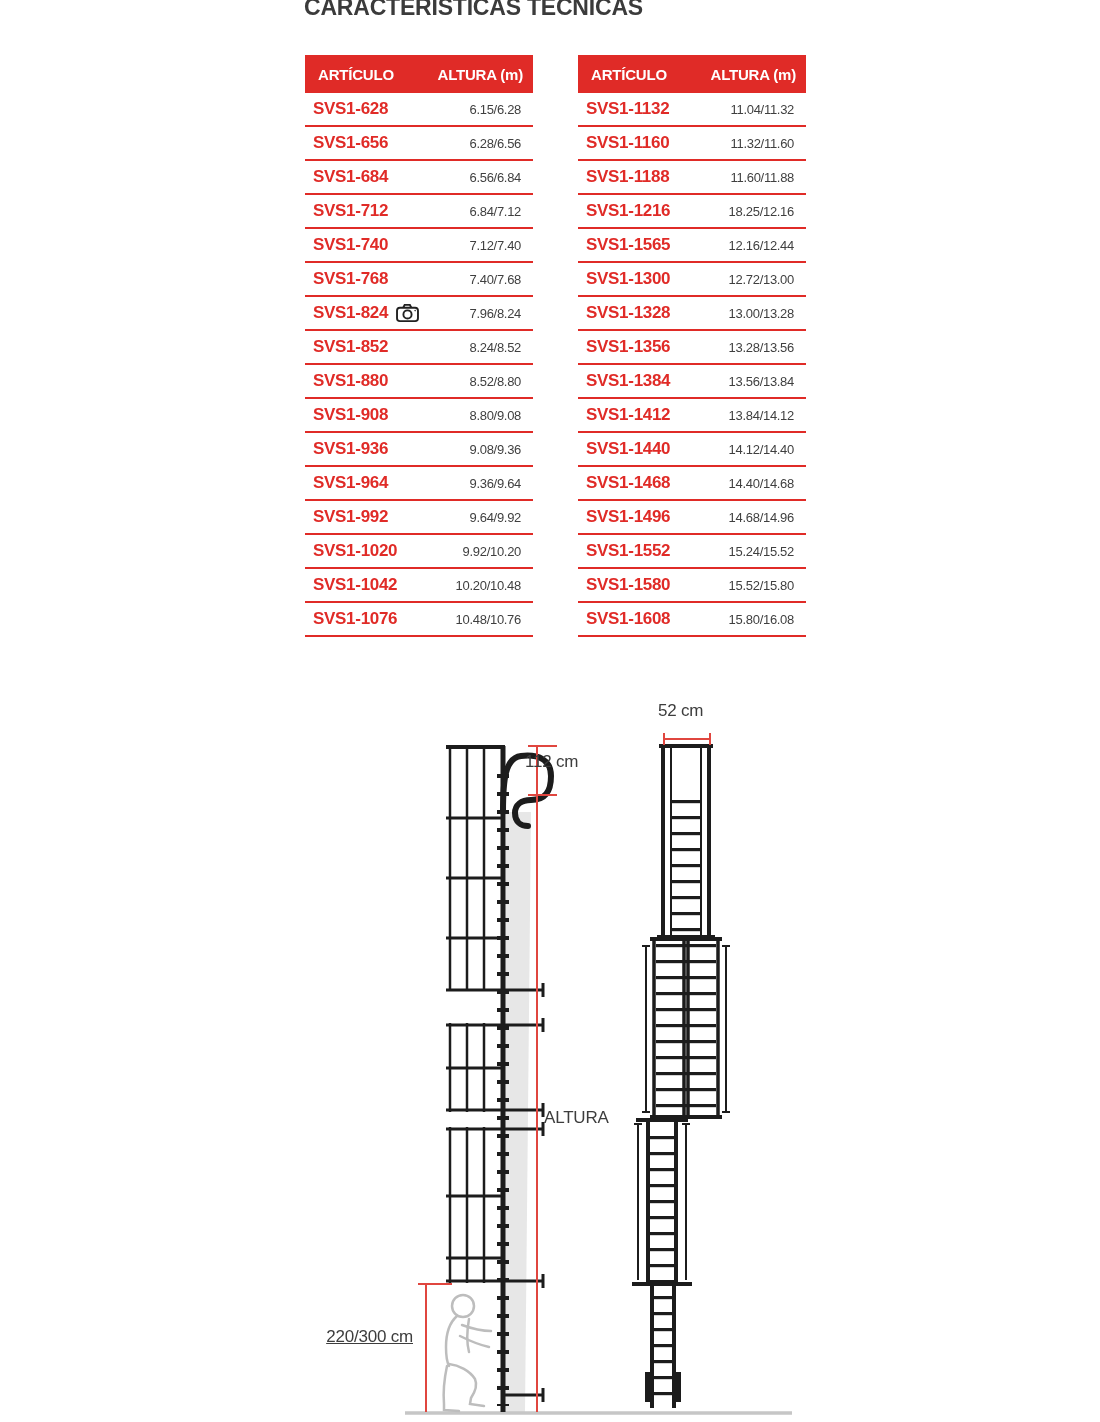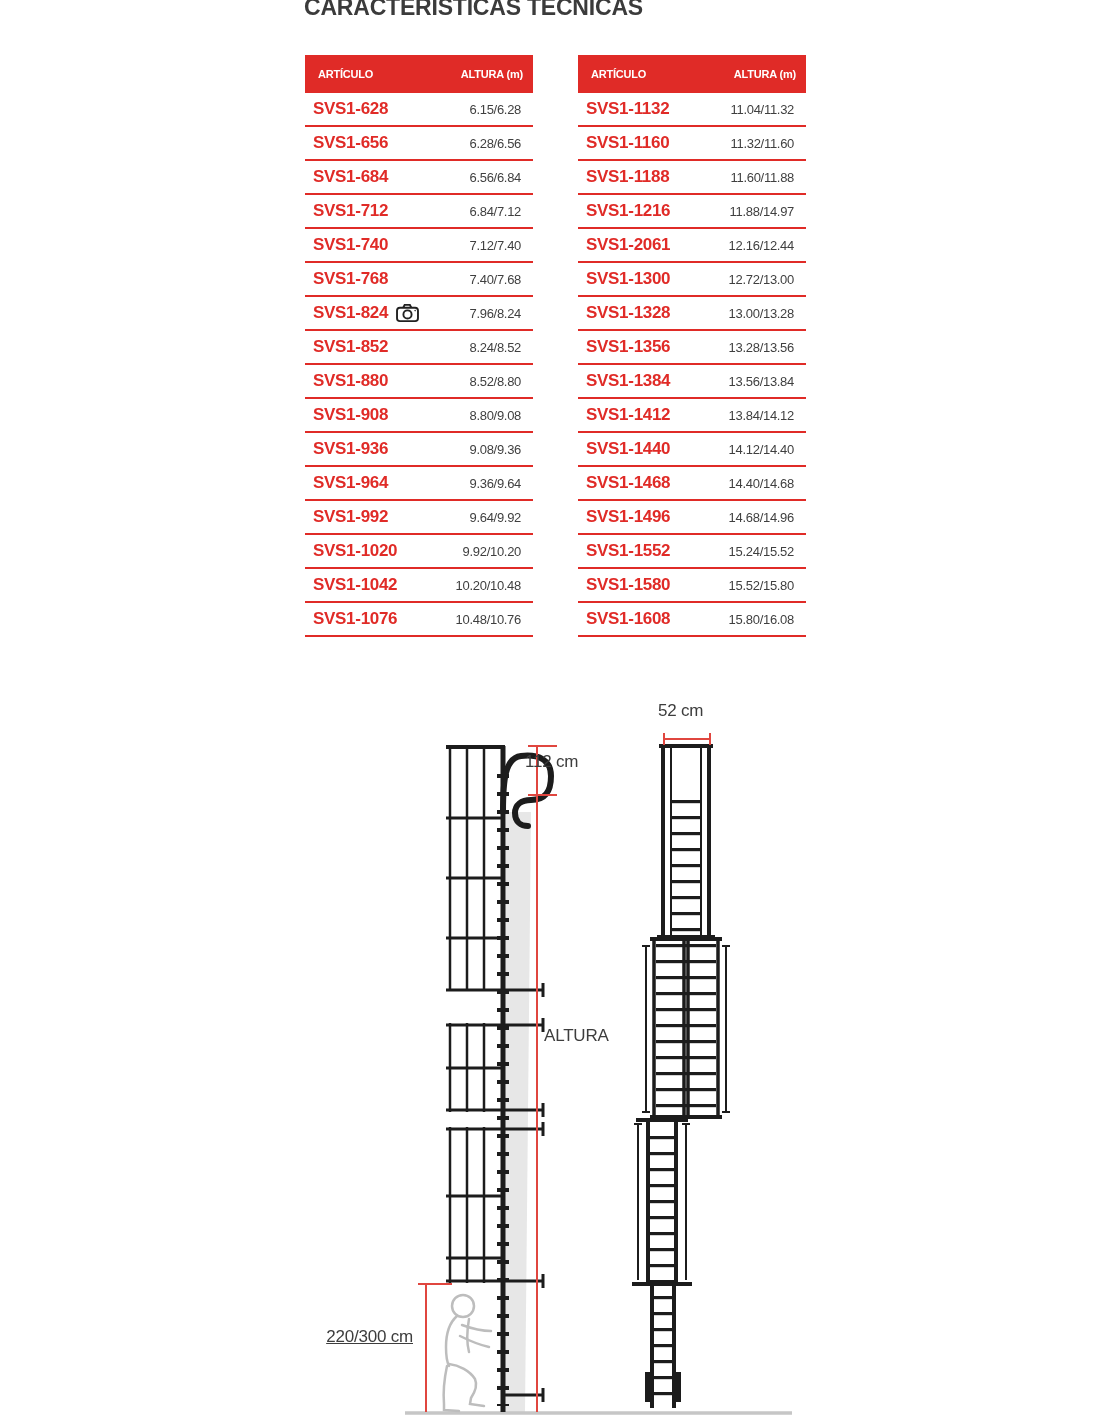--- a/index.html
+++ b/index.html
@@ -6,31 +6,31 @@
   body{width:1100px;height:1422px;position:relative;overflow:hidden;
        font-family:"Liberation Sans",sans-serif;
        --red:#e02b27; --dimred:#e0463f; --dark:#3d3d3d;}
   .page-title{position:absolute;left:304px;top:-6px;margin:0;
        font-size:23px;font-weight:bold;color:#3b3b3b;letter-spacing:-0.2px;}
   .tbl{position:absolute;top:55px;width:228px;}
   .tbl-left{left:305px;}
   .tbl-right{left:578px;}
   .thead{height:38px;background:var(--red);color:#fff;display:flex;align-items:center;
        justify-content:space-between;padding:0 10px 0 13px;box-sizing:border-box;
-       font-weight:bold;font-size:11px;letter-spacing:-0.2px;}
+       font-weight:bold;font-size:15px;letter-spacing:-0.2px;}
   .t-row{height:32px;display:flex;align-items:center;border-bottom:2px solid var(--red);
        padding:0 12px 0 8px;box-sizing:content-box;}
   .art{color:var(--red);font-weight:bold;font-size:17px;letter-spacing:-0.3px;white-space:nowrap;}
   .val{margin-left:auto;color:#3f3f3f;font-size:13px;letter-spacing:-0.3px;white-space:nowrap;}
   .cam{width:25px;height:20px;margin-left:7px;display:inline-flex;align-items:center;}
   .cam svg{width:100%;height:100%;}
   .dim-label{position:absolute;font-size:17px;color:var(--dark);letter-spacing:-0.2px;white-space:nowrap;}
   #lbl-52{left:658px;top:701px;}
   #lbl-112{left:525px;top:752px;}
-  #lbl-altura{left:544px;top:1026px;}
+  #lbl-altura{left:544px;top:1108px;}
   #lbl-220{left:278px;top:1327px;width:135px;text-align:right;text-decoration:underline;}
   .diagram-svg{position:absolute;left:0;top:0;}
 </style>
 </head>
 <body style="--red: #e02b27; --dimred: #e0463f; --dark: #3d3d3d;">
 
 <h1 class="page-title">CARACTERISTICAS TECNICAS</h1>
 
 <div class="tbl tbl-left">
   <div class="thead">
@@ -126,24 +126,24 @@
       <div class="t-row">
         <span class="art">SVS1-1160</span>
         <span class="val">11.32/11.60</span>
       </div>
       <div class="t-row">
         <span class="art">SVS1-1188</span>
         <span class="val">11.60/11.88</span>
       </div>
       <div class="t-row">
         <span class="art">SVS1-1216</span>
-        <span class="val">11.88/14.97</span>
-      </div>
-      <div class="t-row">
-        <span class="art">SVS1-2061</span>
+        <span class="val">18.25/12.16</span>
+      </div>
+      <div class="t-row">
+        <span class="art">SVS1-1565</span>
         <span class="val">12.16/12.44</span>
       </div>
       <div class="t-row">
         <span class="art">SVS1-1300</span>
         <span class="val">12.72/13.00</span>
       </div>
       <div class="t-row">
         <span class="art">SVS1-1328</span>
         <span class="val">13.00/13.28</span>
       </div>

